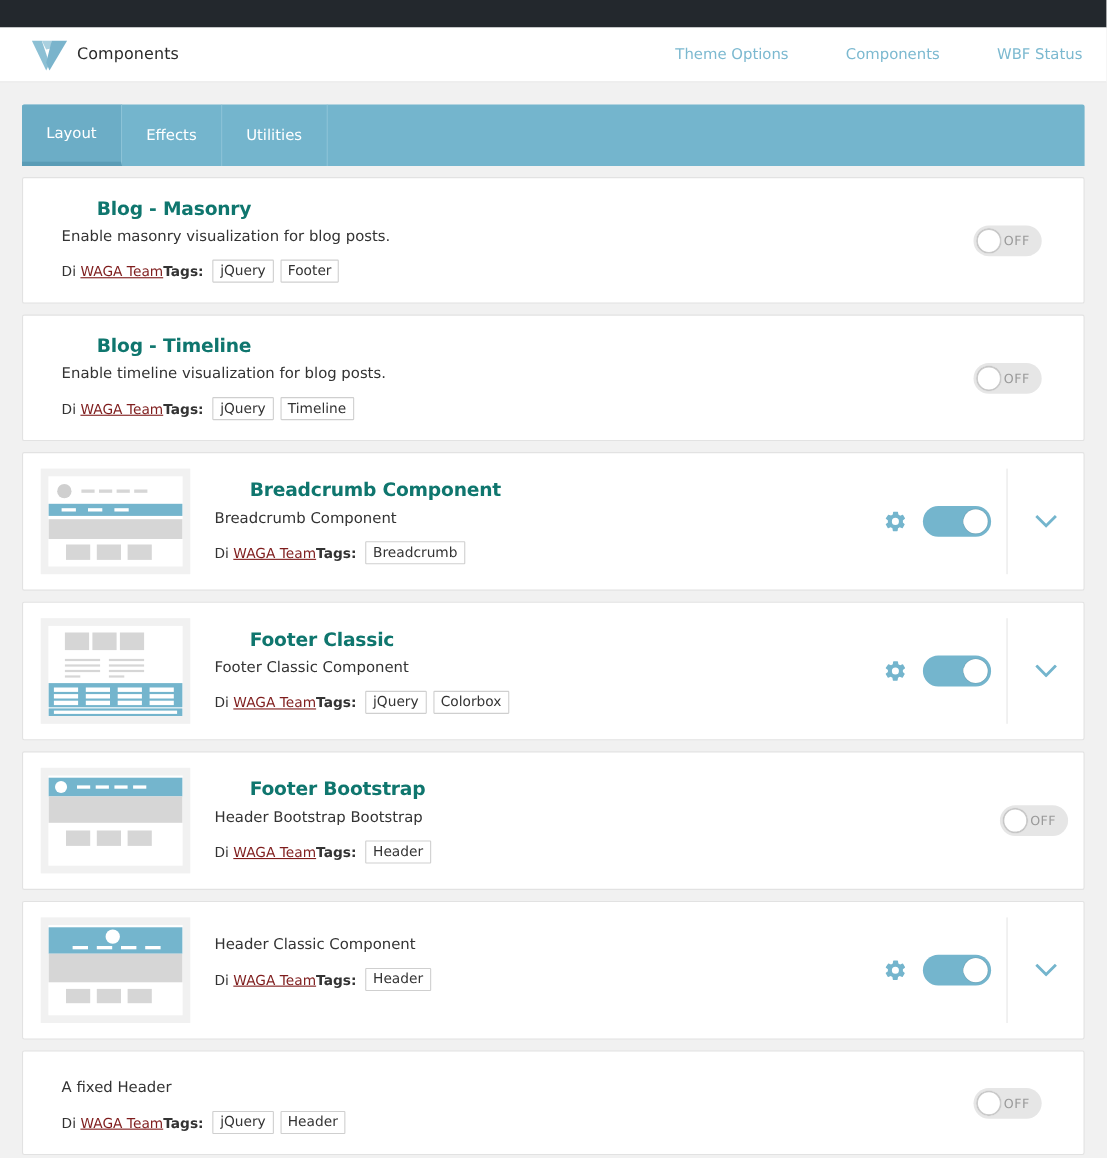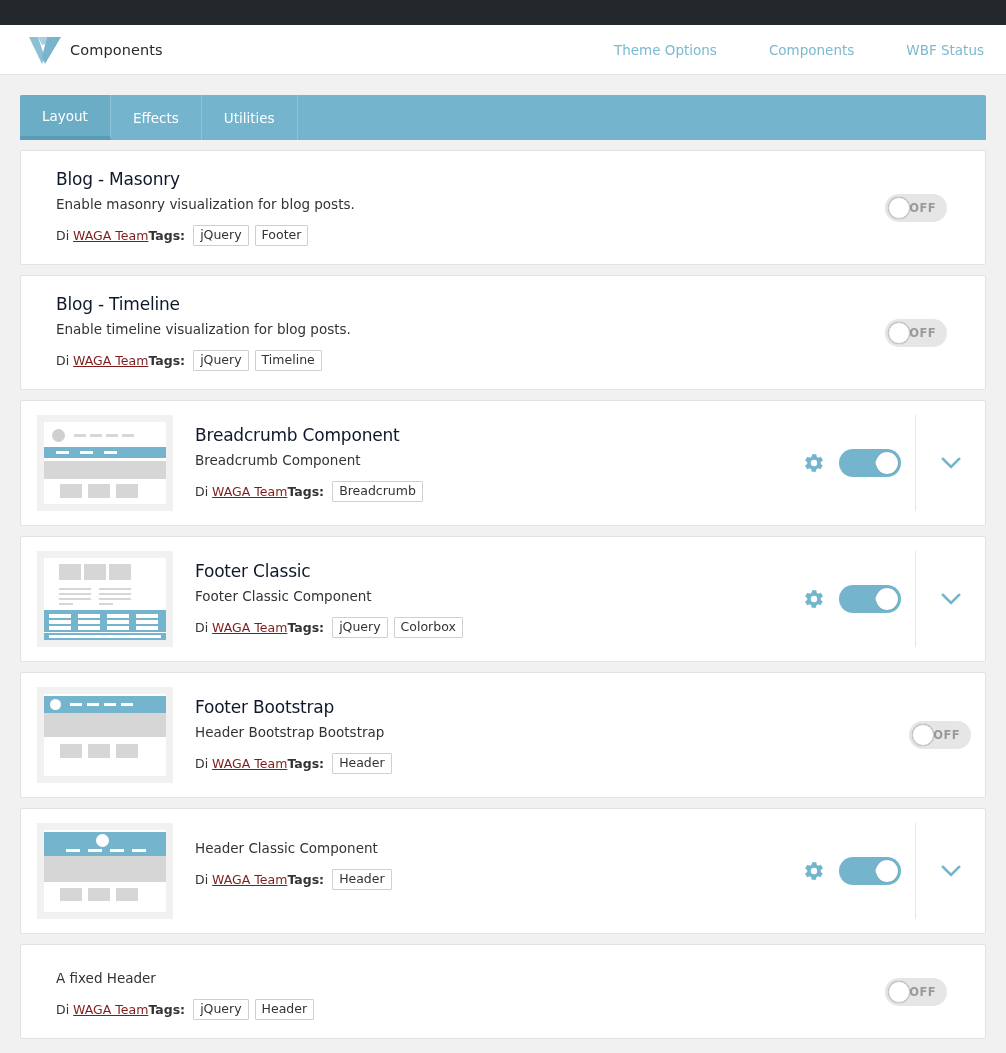--- a/index.html
+++ b/index.html
@@ -52,21 +52,21 @@
 
   
   .page {
     padding: 20px 20px 0 20px;
   }
 
   
   .tabbar {
     display: flex;
     background: #74b5cd;
-    height: 45px;
+    height: 56px;
     align-items: stretch;
     border-radius: 2px 2px 0 0;
     overflow: hidden;
   }
   .tab {
     display: flex;
     align-items: center;
     justify-content: center;
     padding: 0 22px;
     color: #ffffff;
@@ -114,23 +114,24 @@
     position: relative;
     overflow: hidden;
   }
 
   .card-body { flex: 1; padding-right: 10px; }
   .card.simple .card-body { padding-left: 20px; }
   .card.withthumb .card-body { padding-left: 20px; padding-top: 10px; }
 
   .card-title {
     font-size: 17px;
-    font-weight: normal;
-    color: #0f172a;
+    font-weight: bold;
+    color: #0f766e;
     letter-spacing: -.2px;
+    margin-left: 32px;
   }
   .card-desc {
     font-size: 13.5px;
     color: #333;
     margin-top: 7px;
   }
   .meta {
     margin-top: 13px;
     display: flex;
     align-items: center;
@@ -176,21 +177,21 @@
     width: 22px; height: 22px;
     border-radius: 50%;
     background: #ffffff;
     position: absolute;
     top: 3px;
     box-shadow: 0 0 1px rgba(0,0,0,.35);
   }
   .toggle .lbl {
     position: absolute;
     font-size: 11.5px;
-    font-weight: bold;
+    font-weight: normal;
     letter-spacing: .4px;
   }
   .toggle.off { background: #e6e6e6; }
   .toggle.off .knob { left: 3px; border: 1px solid #cccccc; }
   .toggle.off .lbl { right: 11px; color: #9a9a9a; }
   .toggle.on { background: #74b5cd; }
   .toggle.on .knob { right: 3px; }
   .toggle.on .lbl { left: 12px; color: #ffffff; margin-left: 24px; }
 
   .expander {

